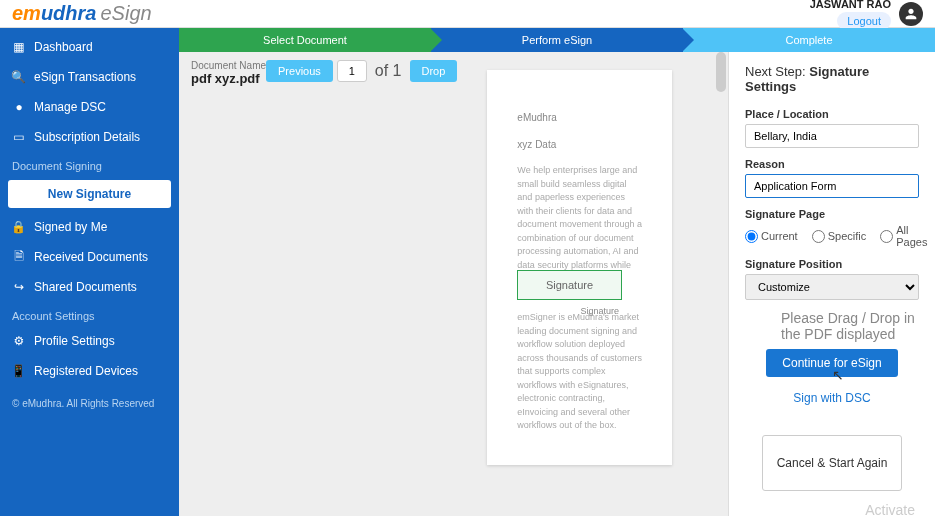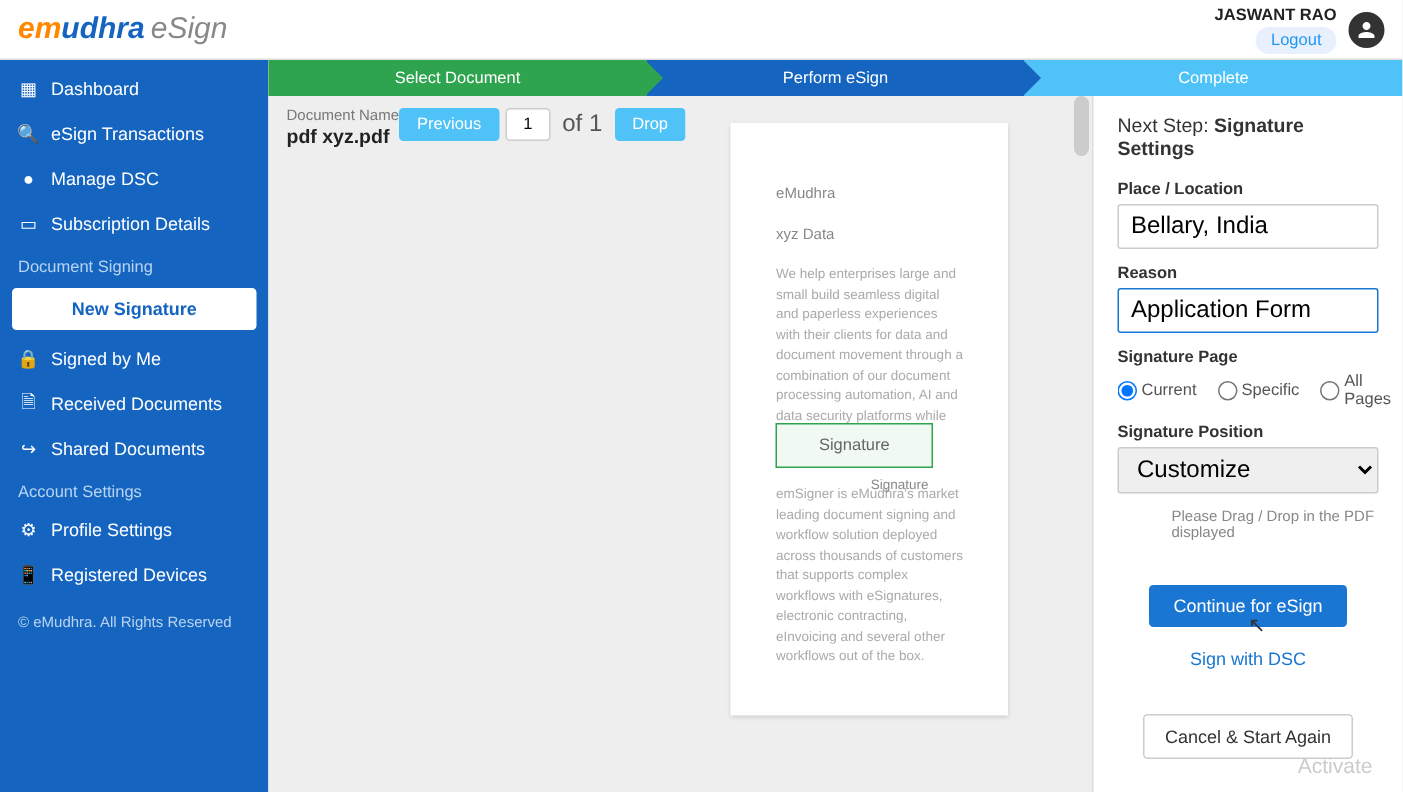--- a/index.html
+++ b/index.html
@@ -1,17 +1,17 @@
 <!DOCTYPE html>
 <html><head>
 <meta charset="utf-8">
 <style>
 * { box-sizing: border-box; margin: 0; padding: 0; }
 body { font-family: Arial, Helvetica, sans-serif; font-size: 13px; background: #fff; color: #333; width: 935px; height: 528px; overflow: hidden; position: relative; }
-.topbar { height: 40px; background: #fff; border-bottom: 1px solid #ddd; display: flex; align-items: center; justify-content: space-between; padding: 0 12px; }
+.topbar { height: 28px; background: #fff; border-bottom: 1px solid #ddd; display: flex; align-items: center; justify-content: space-between; padding: 0 12px; }
 .logo { font-size: 20px; font-weight: bold; }
 .logo .em { color: #ff8800; font-style: italic; }
 .logo .udhra { color: #1565c0; font-style: italic; }
 .logo .esign { color: #888; font-weight: normal; font-style: italic; margin-left: 4px; }
 .userbox { display: flex; align-items: center; gap: 8px; }
 .username { font-size: 11px; color: #222; font-weight: bold; }
 .logout { font-size: 11px; color: #2196f3; background: #e8f0fe; padding: 3px 10px; border-radius: 10px; cursor: pointer; }
 .avatar { width: 24px; height: 24px; background: #333; border-radius: 50%; display: flex; align-items: center; justify-content: center; }
 .avatar svg { width: 16px; height: 16px; fill: #fff; }
 .container { display: flex; height: calc(100% - 40px); }
@@ -48,31 +48,31 @@
 .page .para { font-size: 9px; color: #aaa; margin-bottom: 12px; }
 .sigbox { position: absolute; right: 50px; top: 200px; width: 105px; height: 30px; border: 1px solid #2ea44f; background: #f0f9f2; display: flex; align-items: center; justify-content: center; font-size: 11px; color: #666; cursor: move; }
 .siglabel { position: absolute; right: 53px; top: 235px; font-size: 9px; color: #888; }
 .scrollbar { width: 14px; background: #eee; position: relative; }
 .scrollthumb { position: absolute; top: 0; left: 2px; width: 10px; height: 40px; background: #ccc; border-radius: 5px; }
 .rightpane { width: 207px; background: #fff; border-left: 1px solid #ddd; padding: 12px 16px; font-size: 12px; }
 .rightpane h3 { font-size: 13px; font-weight: normal; color: #333; margin-bottom: 14px; }
 .rightpane h3 .bold { font-weight: bold; }
 .field { margin-bottom: 10px; }
 .field .flab { font-size: 11px; font-weight: bold; color: #333; margin-bottom: 4px; }
-.field input[type=text], .field select { width: 100%; padding: 5px 8px; border: 1px solid #ccc; border-radius: 2px; font-size: 16px; }
+.field input[type=text], .field select { width: 100%; padding: 5px 8px; border: 1px solid #ccc; border-radius: 2px; font-size: 11px; }
 .field input.active { border-color: #1976d2; }
 .radios { display: flex; gap: 14px; font-size: 11px; }
 .radios label { display: flex; align-items: center; gap: 3px; cursor: pointer; color: #555; }
-.hint { font-size: 10px; color: #888; margin-top: 2px; margin-bottom: 29px; padding-left: 36px; }
+.hint { font-size: 14px; color: #888; margin-top: 2px; margin-bottom: 7px; padding-left: 36px; }
 .btnrow { text-align: center; margin-bottom: 14px; position: relative; }
 .continuebtn { background: #1976d2; color: #fff; border: none; padding: 7px 16px; border-radius: 3px; font-size: 12px; cursor: pointer; position: relative; }
 .cursor { position: absolute; left: 50%; top: 18px; font-size: 14px; pointer-events: none; }
 .linkbtn { color: #1976d2; font-size: 12px; cursor: pointer; }
 .cancel { text-align: center; margin-top: 30px; }
-.cancel .btn-outline { padding: 7px 14px; font-size: 12px; }
+.cancel .btn-outline { padding: 20px 14px; font-size: 12px; }
 .watermark { position: absolute; right: 20px; bottom: 10px; color: #ccc; font-size: 14px; pointer-events: none; }
 </style>
 </head>
 <body>
 
 <div class="topbar">
   <div class="logo">
     <span class="em">em</span><span class="udhra">udhra</span><span class="esign">eSign</span>
   </div>
   <div class="userbox">

